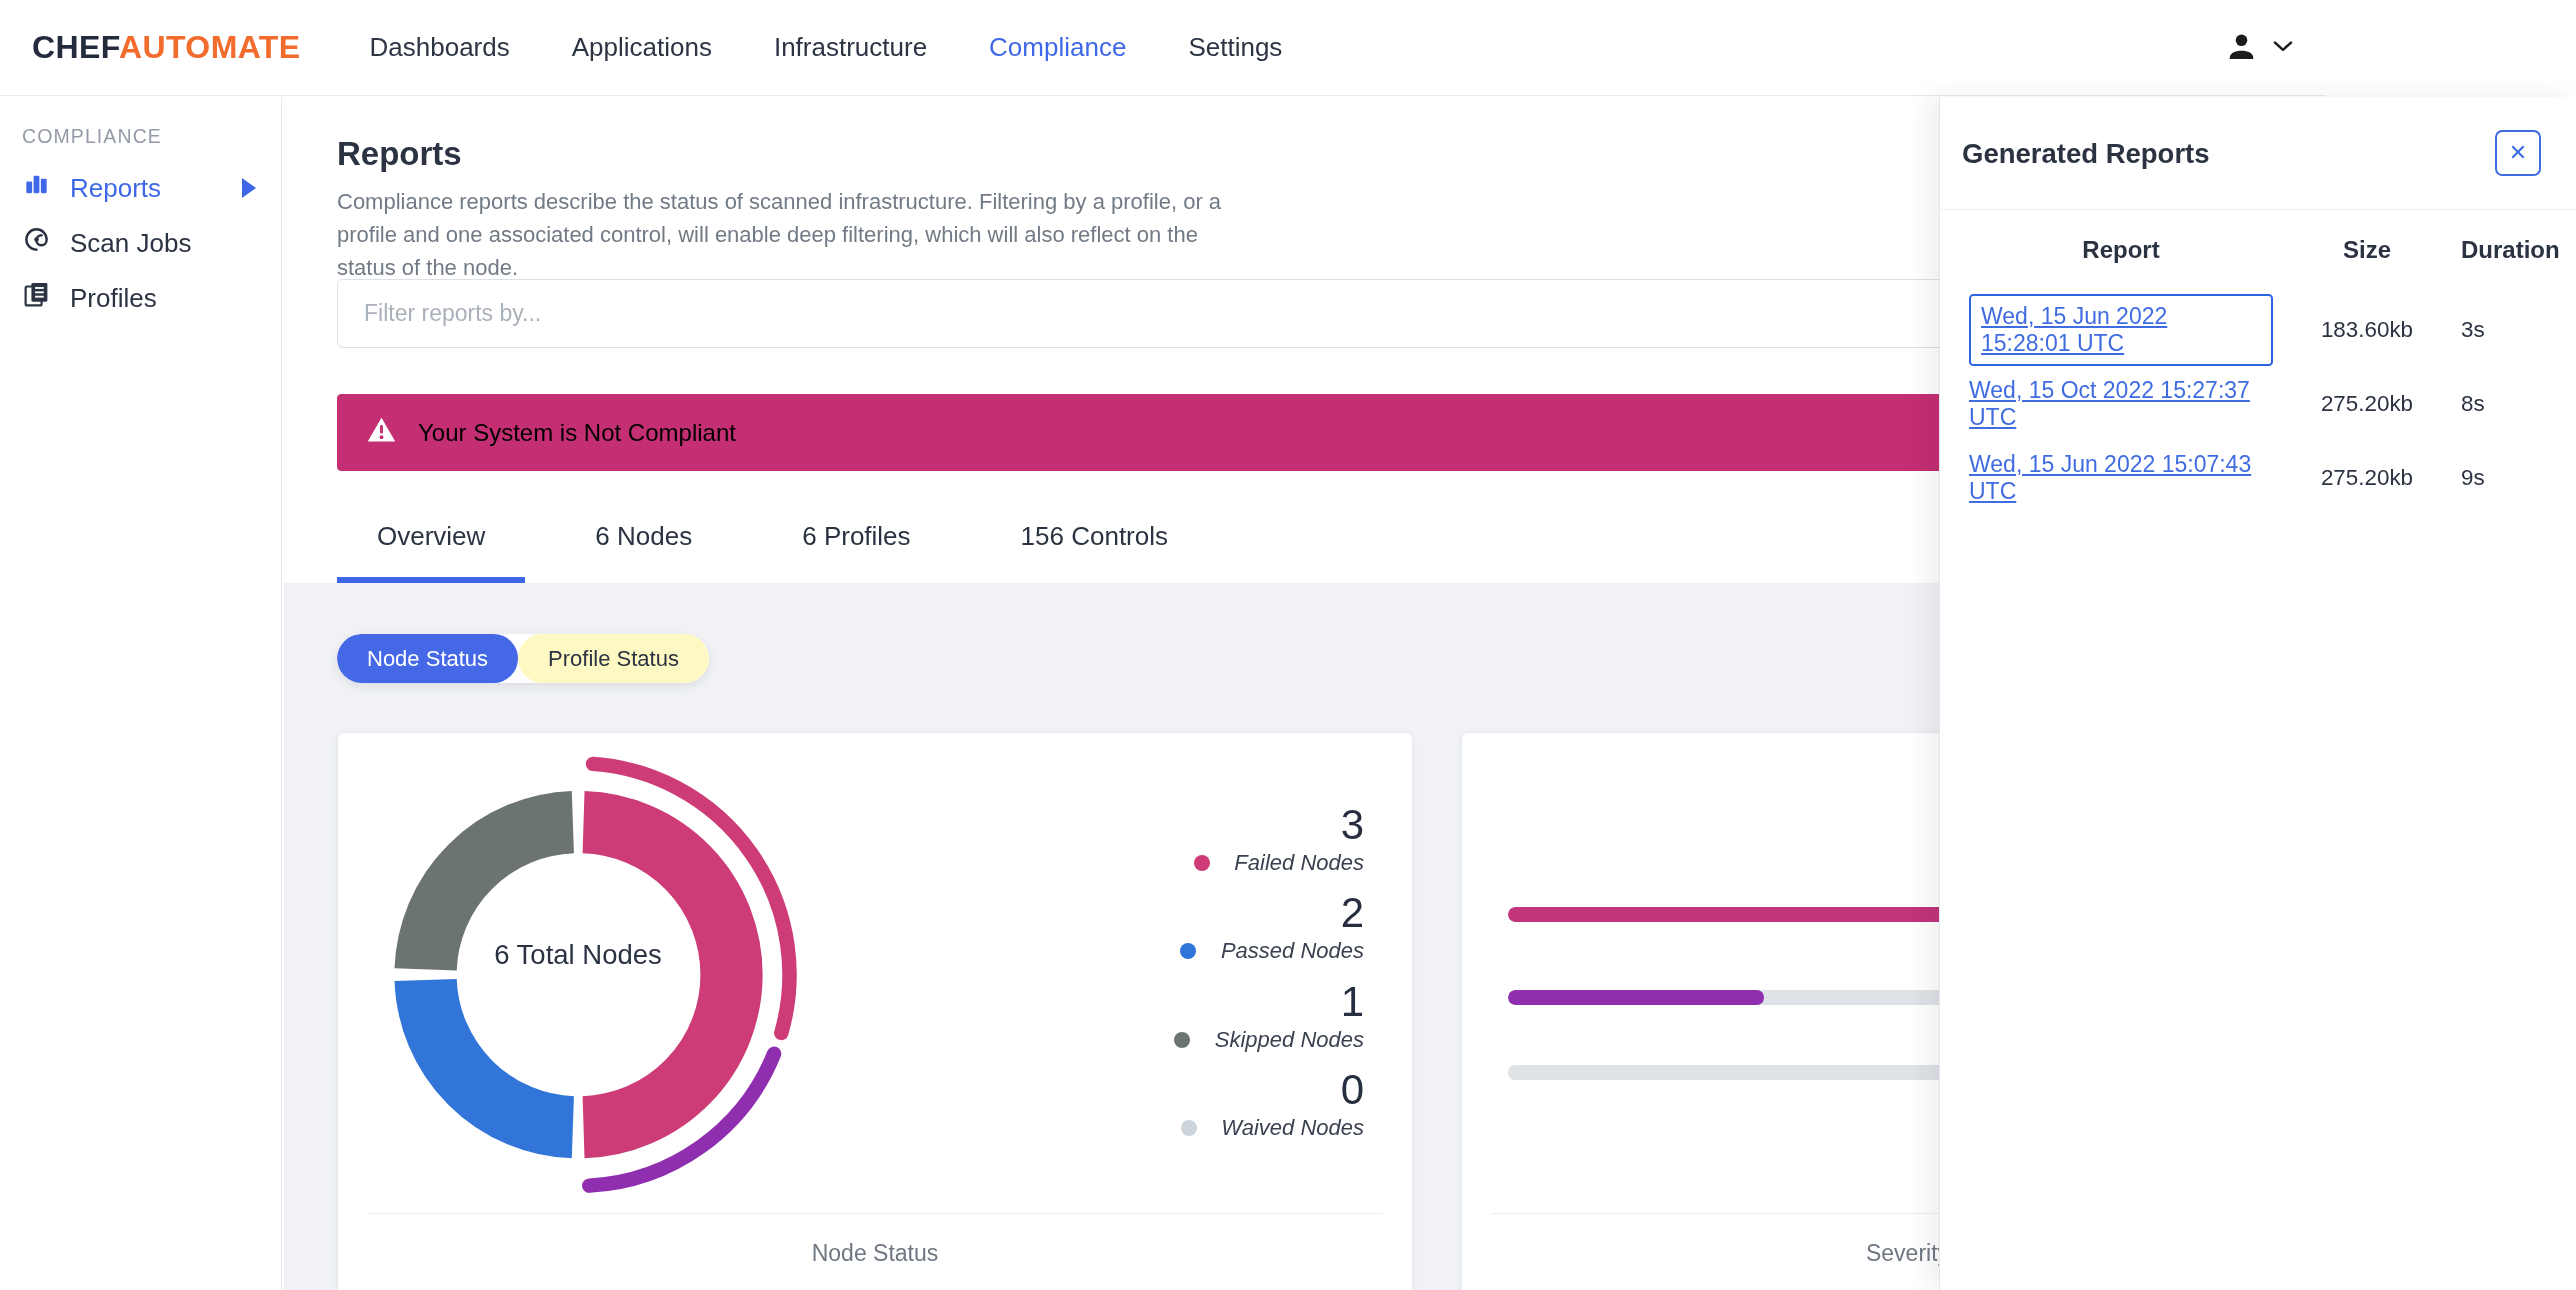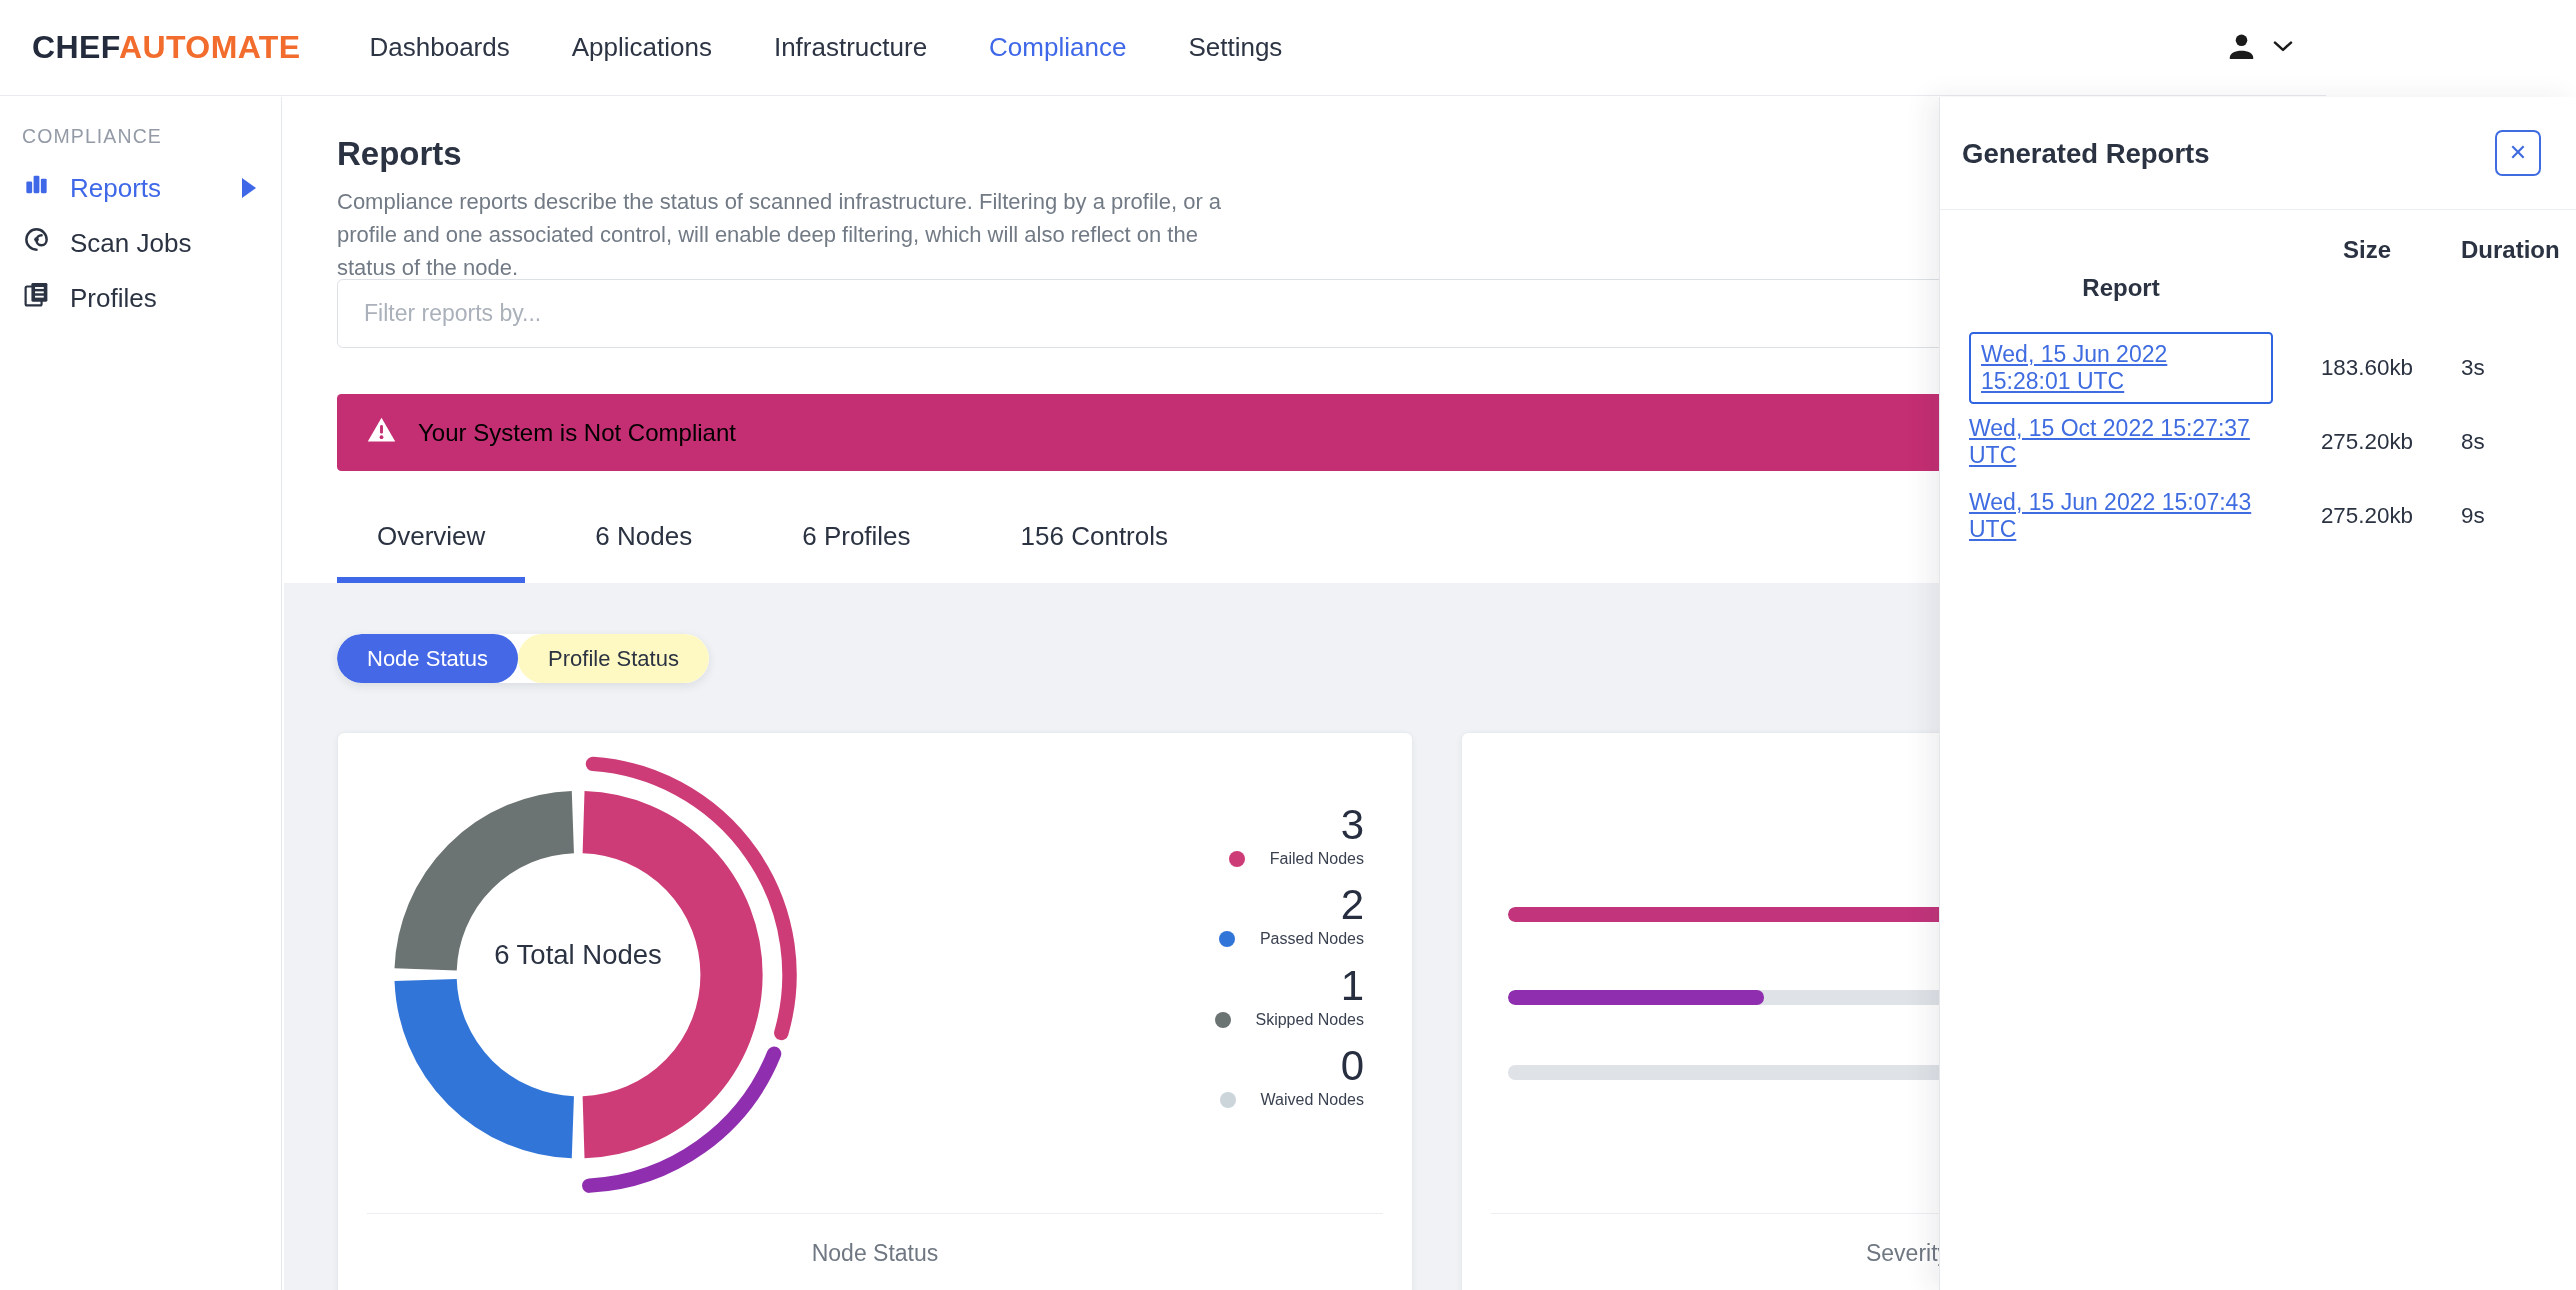--- a/index.html
+++ b/index.html
@@ -68,39 +68,39 @@
   .donut-svg { position:absolute; left:0; top:0; }
   .donut-center { position:absolute; left:117px; top:206px; width:246px; text-align:center;
     font-size:27.5px; color:#2b3342; }
 
   .legend { position:absolute; right:48px; top:69px; display:flex; flex-direction:column;
     align-items:flex-end; gap:14.5px; }
   .legend-item { display:flex; flex-direction:column; align-items:flex-end; }
   .legend-num { font-size:42px; color:#262e3f; line-height:45px; }
   .legend-label-row { display:flex; align-items:center; gap:24.6px; margin-top:2.9px; }
   .legend-dot { width:16px; height:16px; border-radius:50%; }
-  .legend-label { font-size:16px; color:#3a4150; }
+  .legend-label { font-size:22px; color:#3a4150;font-style:italic; }
 
   
   .sev-bar { position:absolute; left:46px; width:800px; height:14.5px; border-radius:7.2px;
     background:#dfe3e7; overflow:hidden; }
   .sev-fill { height:100%; border-radius:7.2px; }
 
   
   .panel { position:absolute; left:1939px; top:97px; right:0; bottom:0; background:#fff;
     border-left:1.4px solid #e3e6ea; box-shadow:-10px 0 24.6px rgba(40,40,60,.08); z-index:50; }
   .panel-header { position:relative; height:113px; border-bottom:1.4px solid #eceff2; }
   .panel-title { position:absolute; left:22px; top:41px; font-size:27.5px; font-weight:700; color:#2b3342; }
   .panel-close { position:absolute; right:35px; top:33px; width:46px; height:46px;
     border:2.2px solid #3f6ce0; border-radius:7.2px; background:#fff; color:#3f6ce0; font-size:22px;
     display:flex; align-items:center; justify-content:center; cursor:pointer; }
   .rpt-table { padding:26px 0 0 29px; }
   .rpt-head { display:grid; grid-template-columns:304px 188px 116px; font-size:24px;
     font-weight:700; color:#2b3342; margin-bottom:29px; }
-  .rpt-head .c1 { text-align:center;margin-top:38px; }
+  .rpt-head .c1 { text-align:center; }
   .rpt-head .c2 { text-align:center; }
   .rpt-head .c3 { text-align:left; }
   .rpt-row { display:grid; grid-template-columns:304px 188px 116px; align-items:center; height:74px; }
   .rpt-link { color:#3f6ce0; font-size:23px; text-decoration:underline; cursor:pointer;
     justify-self:start; }
   .rpt-link.selected { border:2.9px solid #2f64e0; border-radius:4.3px; padding:7.2px 10px; }
   .rpt-size { text-align:center; font-size:22.4px; color:#2b3342; }
   .rpt-dur { text-align:left; font-size:22.4px; color:#2b3342; }
 
   .chev { display:inline-block; }

